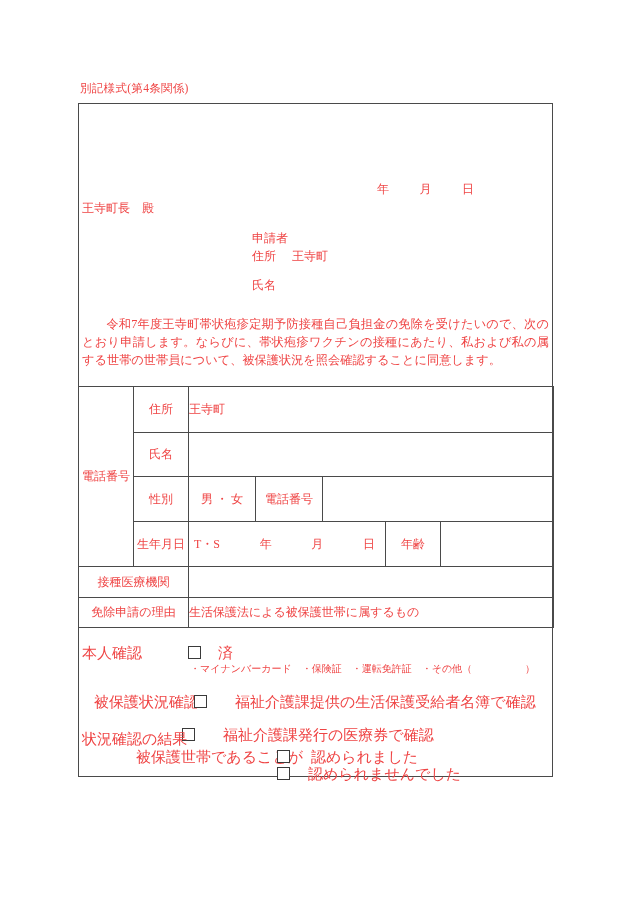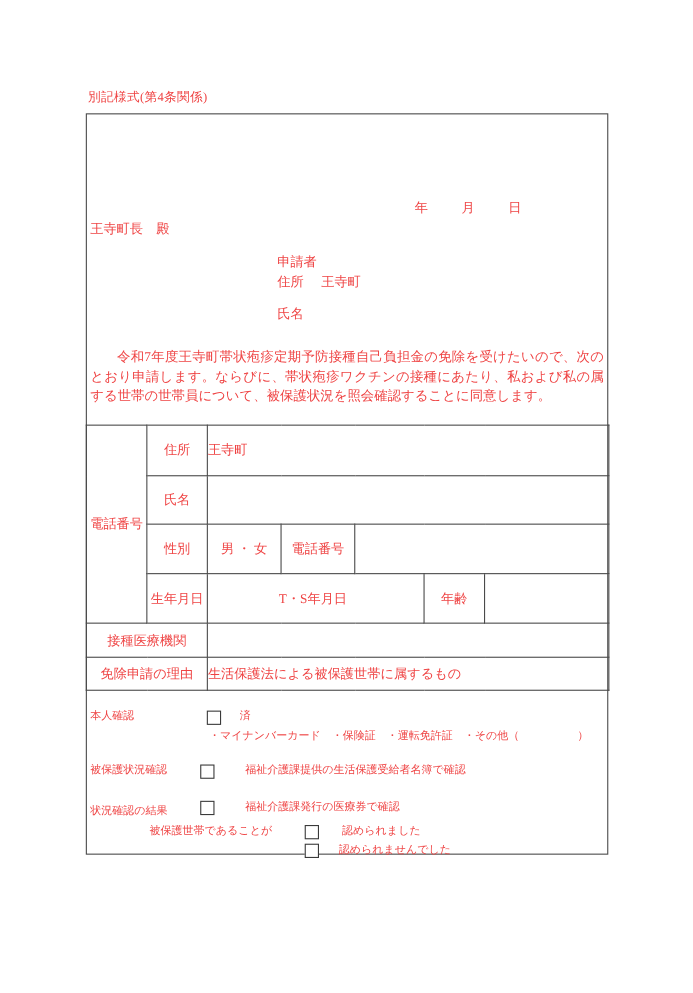--- a/index.html
+++ b/index.html
@@ -17,24 +17,24 @@
   .app-name{top:173px;}
   .body-par{position:absolute;left:3px;top:211px;width:467px;font-size:12.2px;line-height:18px;
             text-indent:2em;text-align:justify;}
   table.grid{position:absolute;left:-1px;top:282px;width:475px;border-collapse:collapse;table-layout:fixed;}
   table.grid td{border:1px solid #4a4a4a;font-size:12px;padding:0;vertical-align:middle;overflow:hidden;}
   td.c{text-align:center;}
   td.v{text-align:left;padding-left:8px;}
   td.v2{text-align:left;padding-left:10px;}
   tr.r1{height:46px;} tr.r2{height:44px;} tr.r3{height:45px;} tr.r4{height:45px;}
   tr.r5{height:31px;} tr.r6{height:30px;font-family:Liberation Mono, monospace;}
-  .birthflex{display:flex;justify-content:center;align-items:center;padding:0 10px 0 5px;}
-  .bline{position:absolute;left:0;width:473px;height:16px;font-size:10px;}
+  .birthflex{display:flex;justify-content:space-between;align-items:center;padding:0 10px 0 5px;}
+  .bline{position:absolute;left:0;width:473px;height:16px;font-size:15px;}
   .bline span{position:absolute;top:0;white-space:nowrap;}
-  .l1{top:540px;} .l2{top:558px;font-size:10px;} .l3{top:589px;} .l4{top:622px;}
+  .l1{top:540px;} .l2{top:558px;font-size:10px;} .l3{top:589px;margin-left:12px;} .l4{top:622px;}
   .l5{top:626px;} .l6{top:644px;} .l7{top:661px;}
   .lab{left:3px;}
   .cbox{display:inline-block;width:11px;height:11px;border:1px solid #3a3a3a;background:#fff;}
   .l1 .cb{left:109px;top:2px;} .l1 .txt{left:139px;}
   .l2 .txt{left:111px;} .l2 .paren{left:446px;}
   .l3 .cb{left:103px;top:2px;} .l3 .txt{left:144px;}
   .l4 .cb{left:103px;top:2px;} .l4 .txt{left:144px;}
   .l6 .stmt{left:57px;} .l6 .cb{left:198px;top:2px;} .l6 .txt{left:232px;}
   .l7 .cb{left:198px;top:2px;} .l7 .txt{left:229px;}
 </style>

